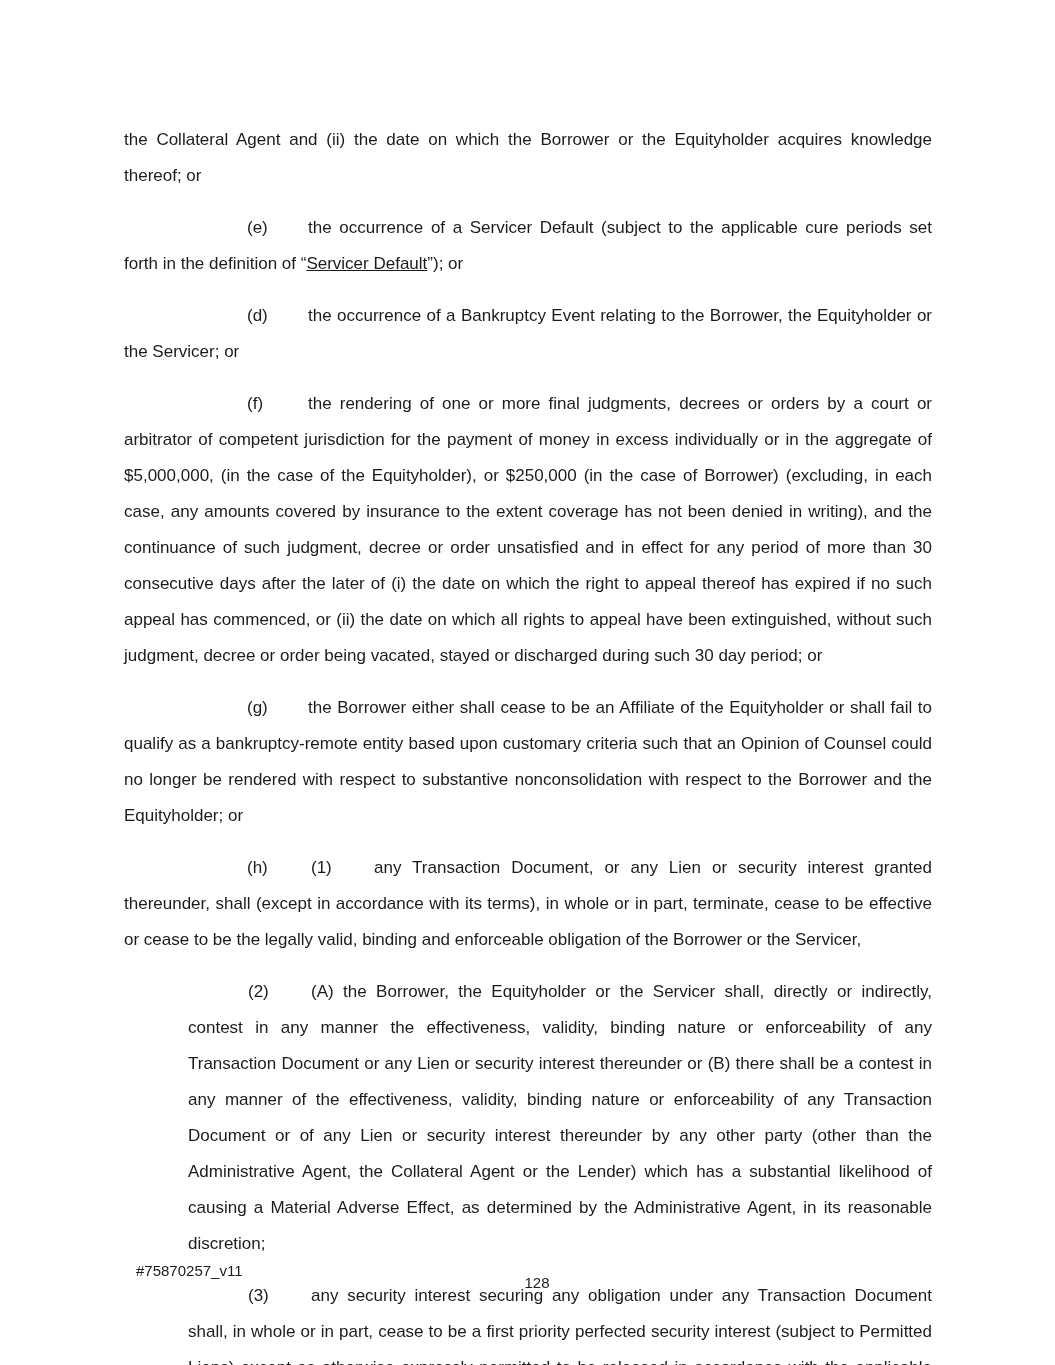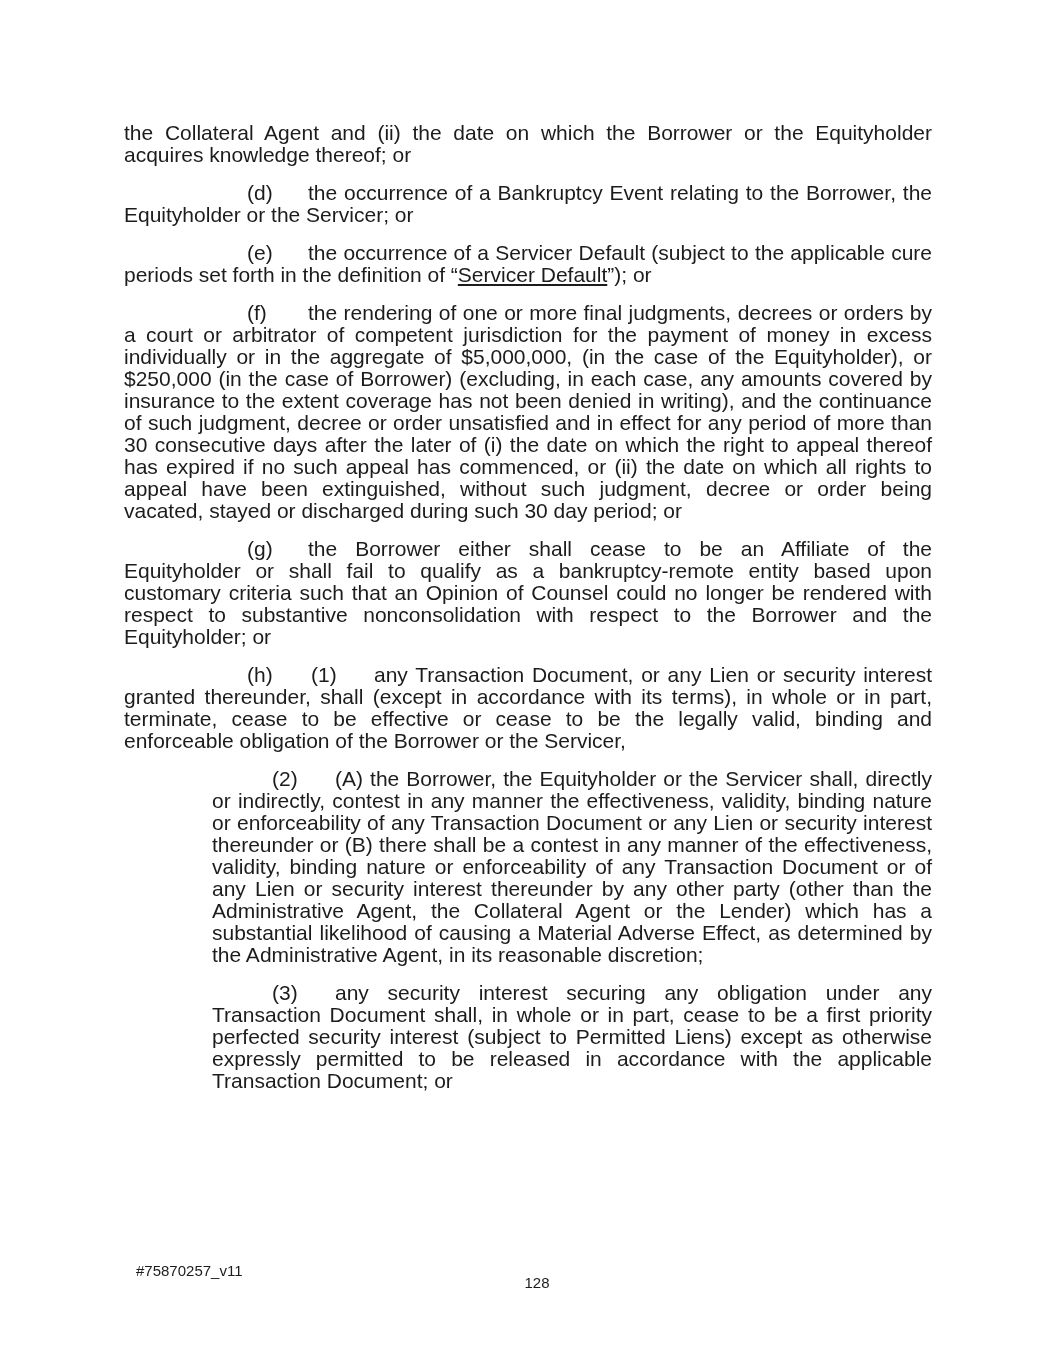--- a/index.html
+++ b/index.html
@@ -14,33 +14,33 @@
   }
   .page-content {
     position: absolute;
     left: 124px;
     top: 122px;
     width: 808px;
   }
   .para {
     margin: 0 0 16px 0;
     text-align: justify;
-    font-size: 21px;
-    line-height: 22px;
+    font-size: 17px;
+    line-height: 36px;
   }
   .hang { text-indent: 123px; }
   .lbl {
     display: inline-block;
     width: 61px;
     text-indent: 0;
   }
   .lbl-h { width: 64px; }
   .lbl-sub { display: inline-block; width: 63px; text-indent: 0; }
   .block {
-    margin-left: 88px;
+    margin-left: 64px;
     text-indent: 60px;
   }
   .block .lbl { width: 63px; }
   .u { text-decoration: underline; }
   .footer {
     position: absolute;
     left: 124px;
     top: 1262px;
     width: 808px;
     height: 20px;
@@ -49,23 +49,23 @@
   .doc-id { position: absolute; left: 0; top: 0; margin-left: 12px; }
   .page-num { position: absolute; left: 9px; top: 0; width: 100%; text-align: center; margin-top: 12px; }
 </style>
 </head>
 <body>
 
 <div class="page-content">
 
   <p class="para"><span>the Collateral Agent and (ii) the date on which the Borrower or the Equityholder acquires knowledge thereof; or</span></p>
 
+  <p class="para hang"><span class="lbl">(e)</span><span>the occurrence of a Servicer Default (subject to the applicable cure periods set forth in the definition of “</span><span class="u">Servicer Default</span><span>”); or</span></p>
+
   <p class="para hang"><span class="lbl">(d)</span><span>the occurrence of a Bankruptcy Event relating to the Borrower, the Equityholder or the Servicer; or</span></p>
-
-  <p class="para hang"><span class="lbl">(e)</span><span>the occurrence of a Servicer Default (subject to the applicable cure periods set forth in the definition of “</span><span class="u">Servicer Default</span><span>”); or</span></p>
 
   <p class="para hang"><span class="lbl">(f)</span><span>the rendering of one or more final judgments, decrees or orders by a court or arbitrator of competent jurisdiction for the payment of money in excess individually or in the aggregate of $5,000,000, (in the case of the Equityholder), or $250,000 (in the case of Borrower) (excluding, in each case, any amounts covered by insurance to the extent coverage has not been denied in writing), and the continuance of such judgment, decree or order unsatisfied and in effect for any period of more than 30 consecutive days after the later of (i) the date on which the right to appeal thereof has expired if no such appeal has commenced, or (ii) the date on which all rights to appeal have been extinguished, without such judgment, decree or order being vacated, stayed or discharged during such 30 day period; or</span></p>
 
   <p class="para hang"><span class="lbl">(g)</span><span>the Borrower either shall cease to be an Affiliate of the Equityholder or shall fail to qualify as a bankruptcy-remote entity based upon customary criteria such that an Opinion of Counsel could no longer be rendered with respect to substantive nonconsolidation with respect to the Borrower and the Equityholder; or</span></p>
 
   <p class="para hang"><span class="lbl lbl-h">(h)</span><span class="lbl-sub">(1)</span><span>any Transaction Document, or any Lien or security interest granted thereunder, shall (except in accordance with its terms), in whole or in part, terminate, cease to be effective or cease to be the legally valid, binding and enforceable obligation of the Borrower or the Servicer,</span></p>
 
   <p class="para block"><span class="lbl">(2)</span><span>(A) the Borrower, the Equityholder or the Servicer shall, directly or indirectly, contest in any manner the effectiveness, validity, binding nature or enforceability of any Transaction Document or any Lien or security interest thereunder or (B) there shall be a contest in any manner of the effectiveness, validity, binding nature or enforceability of any Transaction Document or of any Lien or security interest thereunder by any other party (other than the Administrative Agent, the Collateral Agent or the Lender) which has a substantial likelihood of causing a Material Adverse Effect, as determined by the Administrative Agent, in its reasonable discretion;</span></p>
 
   <p class="para block"><span class="lbl">(3)</span><span>any security interest securing any obligation under any Transaction Document shall, in whole or in part, cease to be a first priority perfected security interest (subject to Permitted Liens) except as otherwise expressly permitted to be released in accordance with the applicable Transaction Document; or</span></p>

